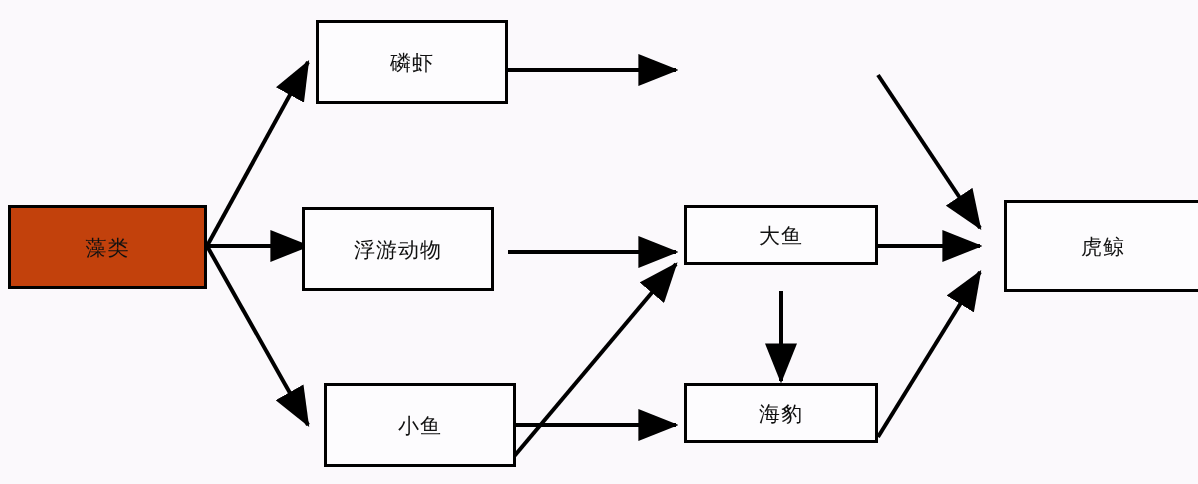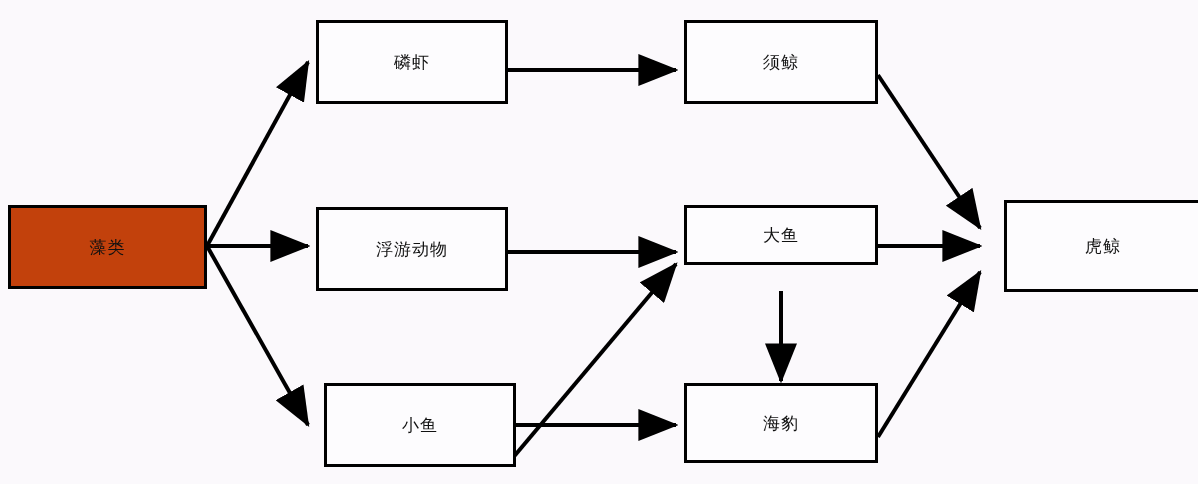--- a/index.html
+++ b/index.html
@@ -26,21 +26,21 @@
     position: absolute;
     box-sizing: border-box;
     border: 3px solid #000000;
     background: #fdfcfe;
     display: flex;
     align-items: center;
     justify-content: center;
     z-index: 2;
   }
   .node-label {
-    font-size: 17px;
+    font-size: 21px;
     color: #111111;
     letter-spacing: 1px;
     line-height: 1;
     white-space: nowrap;
     user-select: none;
   }
 </style>
 </head>
 <body>
 
@@ -66,32 +66,29 @@
         <line x1="878" y1="437" x2="980" y2="272" stroke="#000000" stroke-width="4" marker-end="url(#arrowhead)"></line>
       </g>
   </svg>
 
   <div class="node" style="left: 8px; top: 205px; width: 199px; height: 84px; border-color: rgb(0, 0, 0); background: #c2410c;">
     <span class="node-label">藻类</span>
   </div>
   <div class="node" style="left: 316px; top: 20px; width: 192px; height: 84px; border-color: rgb(0, 0, 0); background: rgb(253, 252, 254);">
     <span class="node-label">磷虾</span>
   </div>
-  <div class="node" style="left: 316px; top: 207px; width: 192px; height: 84px; border-color: rgb(0, 0, 0); background: rgb(253, 252, 254);">
+  <div class="node" style="left: 302px; top: 207px; width: 192px; height: 84px; border-color: rgb(0, 0, 0); background: rgb(253, 252, 254);">
     <span class="node-label">浮游动物</span>
   </div>
   <div class="node" style="left: 324px; top: 383px; width: 192px; height: 84px; border-color: rgb(0, 0, 0); background: rgb(253, 252, 254);">
     <span class="node-label">小鱼</span>
   </div>
-  <div class="node" style="left: 684px; top: 20px; width: 194px; height: 84px; border-color: rgb(0, 0, 0); background: rgb(253, 252, 254);">
-    <span class="node-label">须鲸</span>
-  </div>
   <div class="node" style="left: 684px; top: 205px; width: 194px; height: 60px; border-color: rgb(0, 0, 0); background: rgb(253, 252, 254);">
     <span class="node-label">大鱼</span>
   </div>
-  <div class="node" style="left: 684px; top: 383px; width: 194px; height: 80px; border-color: rgb(0, 0, 0); background: rgb(253, 252, 254);">
+  <div class="node" style="left: 684px; top: 383px; width: 194px; height: 60px; border-color: rgb(0, 0, 0); background: rgb(253, 252, 254);">
     <span class="node-label">海豹</span>
   </div>
   <div class="node" style="left: 988px; top: 200px; width: 198px; height: 92px; border-color: rgb(0, 0, 0); background: rgb(253, 252, 254); margin-left: 16px;">
     <span class="node-label">虎鲸</span>
   </div>
 
 </div>
 
 </body></html>

